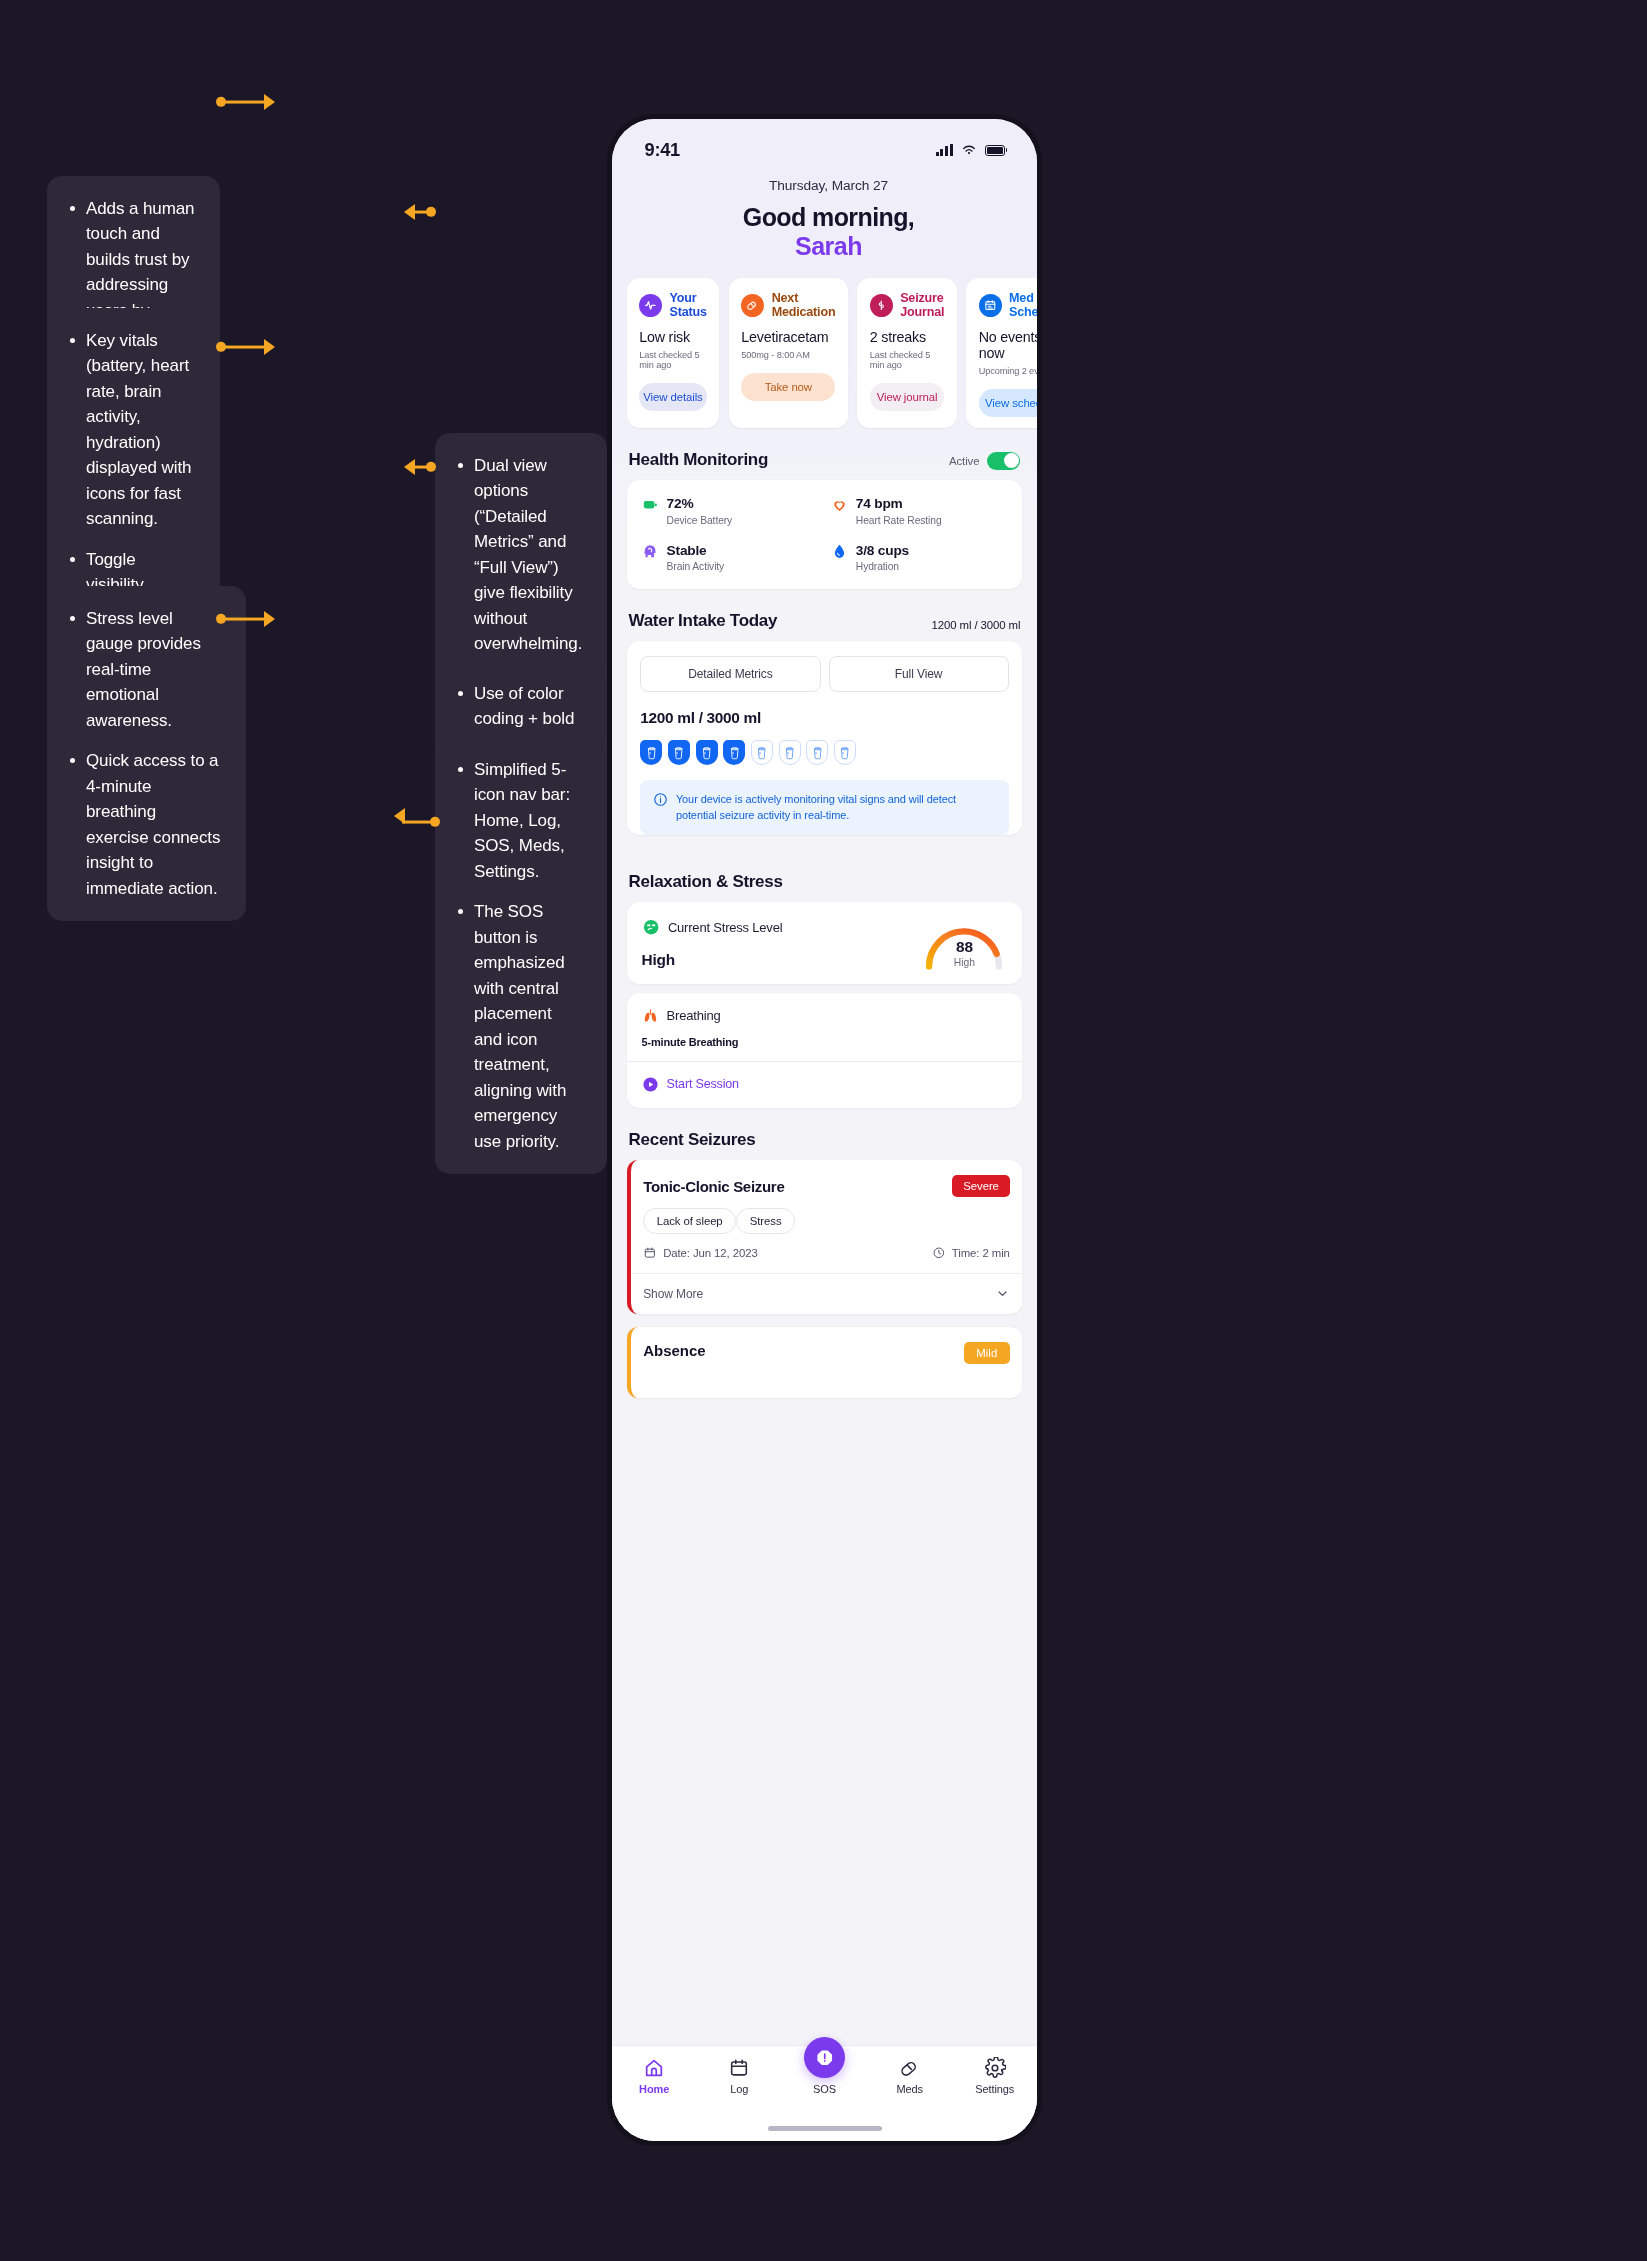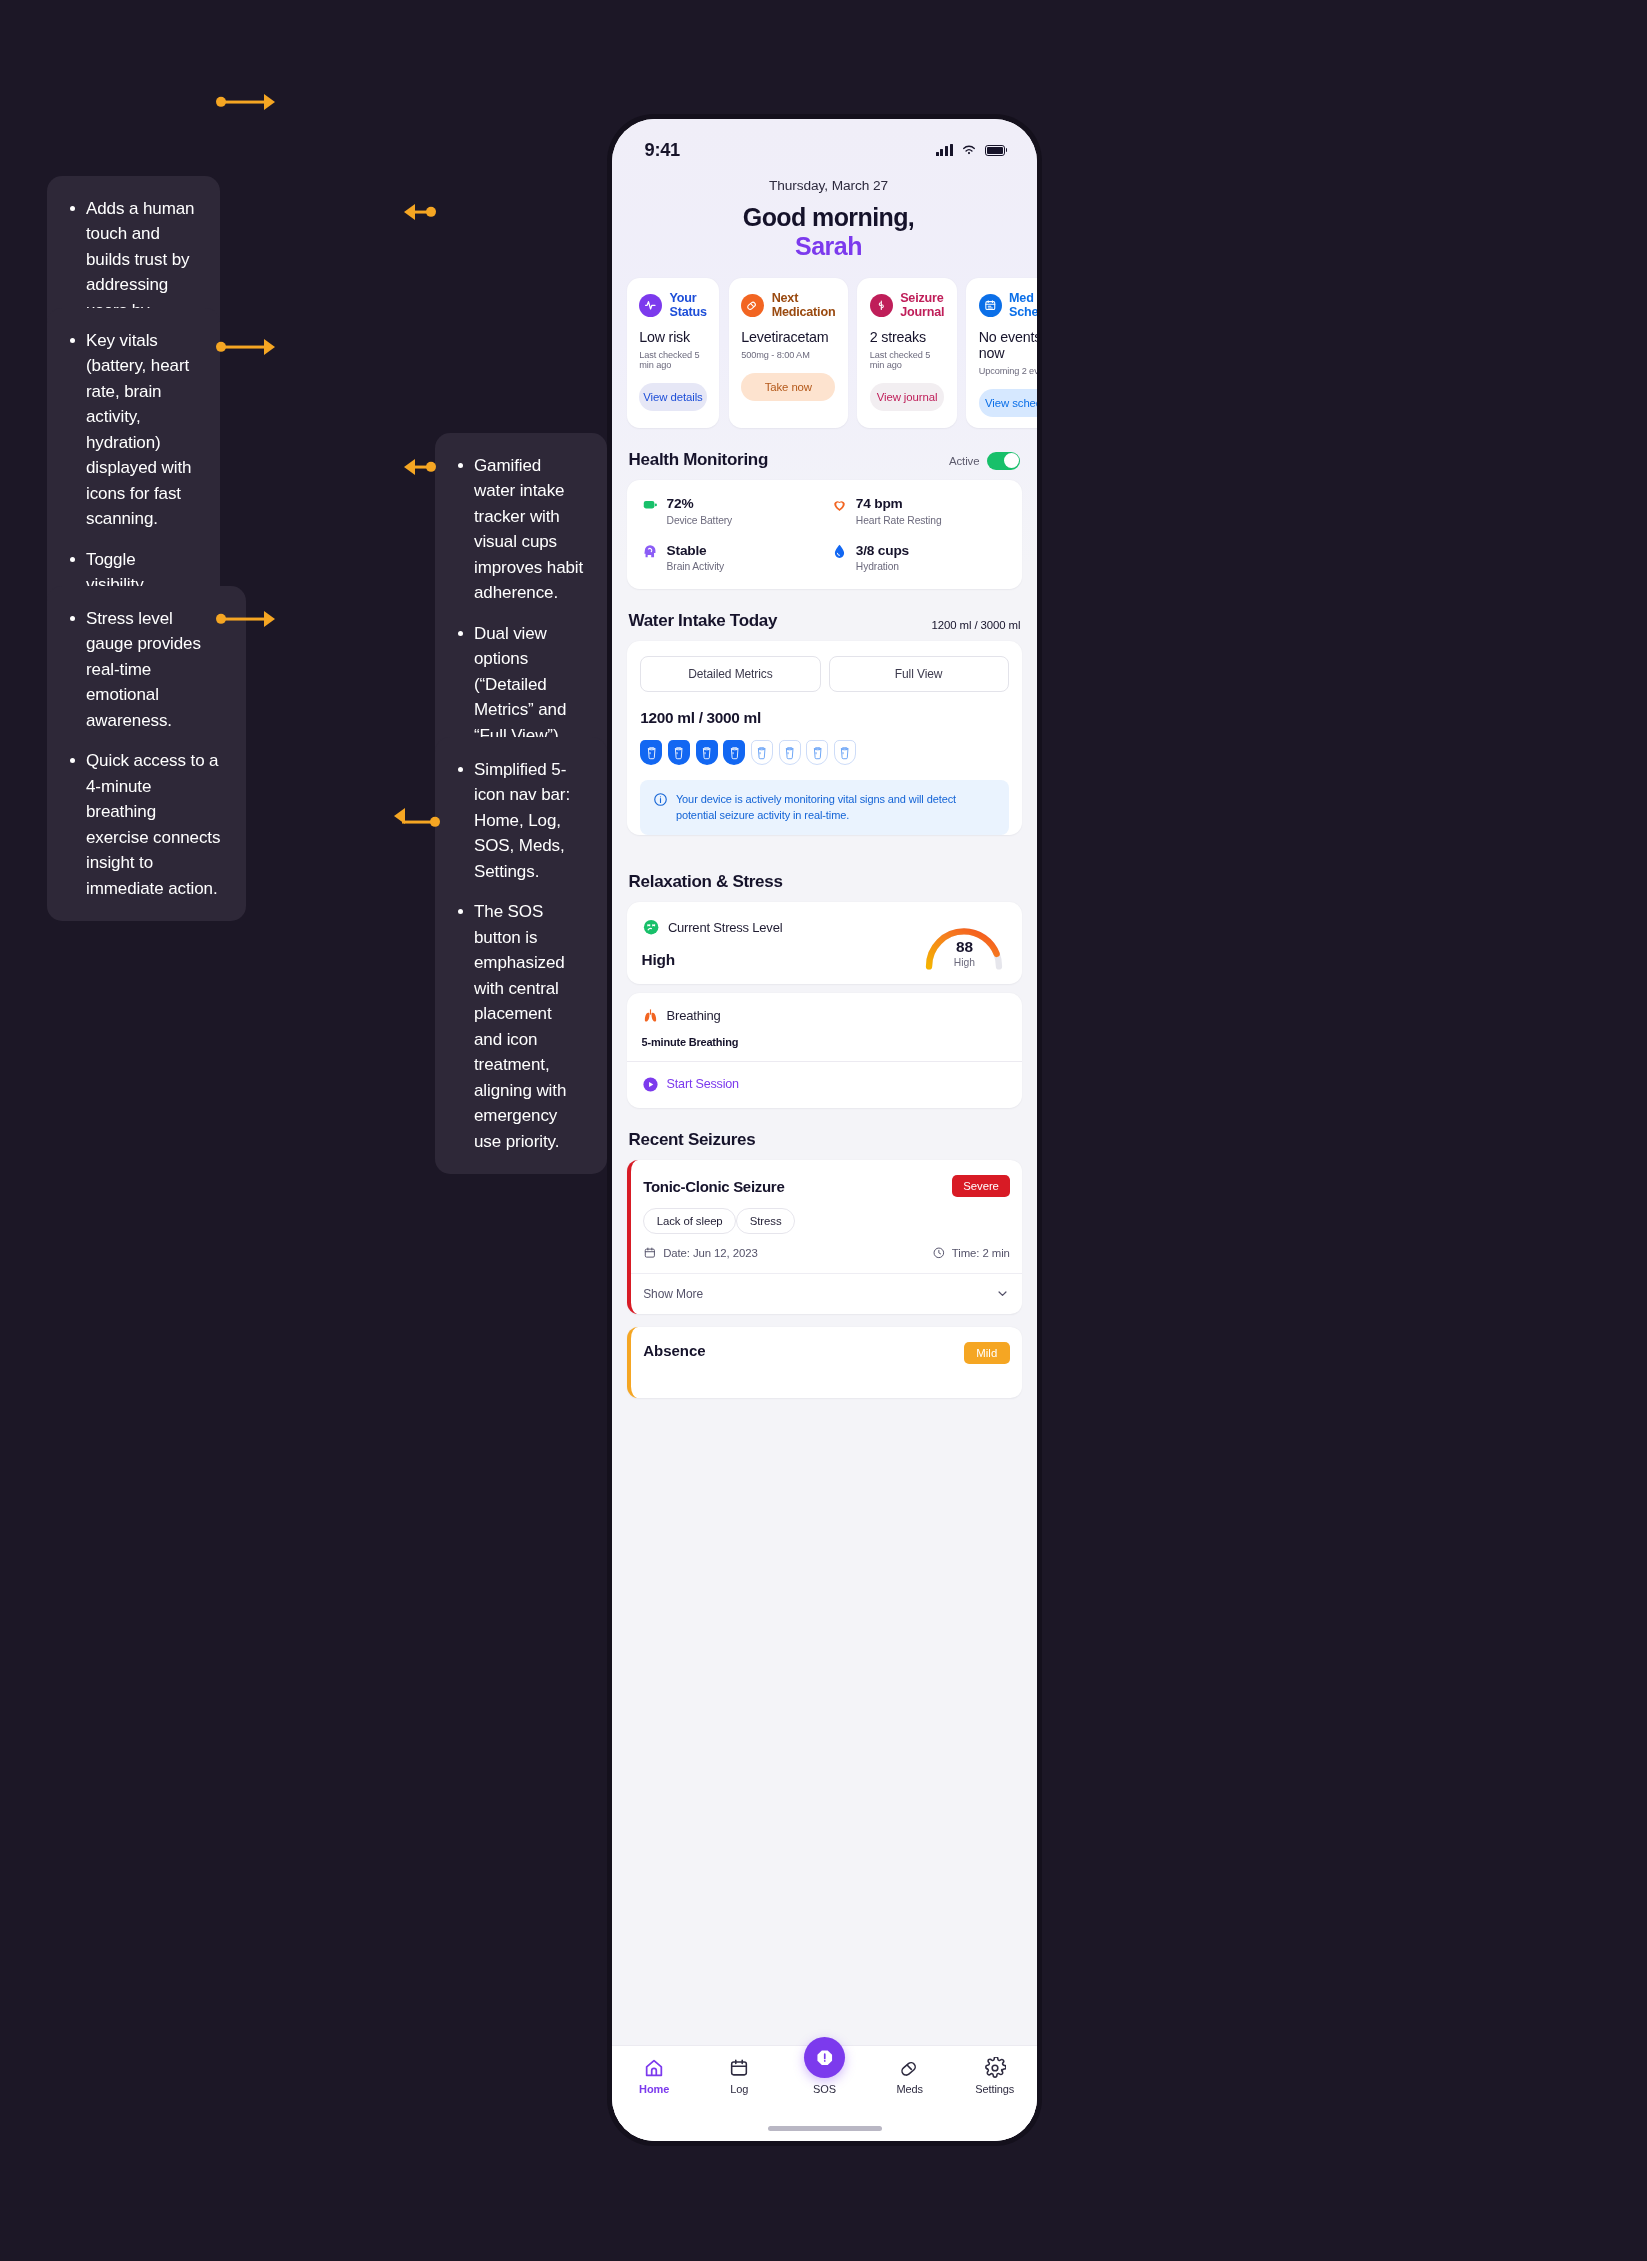--- a/index.html
+++ b/index.html
@@ -269,21 +269,20 @@
     </ul>
   </div>
   <div class="conn" style="left:216px; top:341px; width:60px; height:11.4px;">
     <div class="dot" style="left:0;"></div>
     <div class="line" style="left:3.4px; width:45px;"></div>
     <div class="head right" style="left:48px;"></div>
   </div>
 
   <div class="note" style="left:435px; top:433px; width:172px;">
     <ul>
-      <li>Gamified water intake tracker with visual cups improves habit adherence.</li>
       <li>Dual view options (“Detailed Metrics” and “Full View”) give flexibility without overwhelming.</li>
     </ul>
   </div>
   <div class="conn" style="left:404px; top:461px; width:32px; height:11.4px;">
     <div class="dot" style="right:0;"></div>
     <div class="line" style="right:3.4px; width:22px;"></div>
     <div class="head left" style="left:0;"></div>
   </div>
 
   <div class="note" style="left:47px; top:586px; width:199px;">

